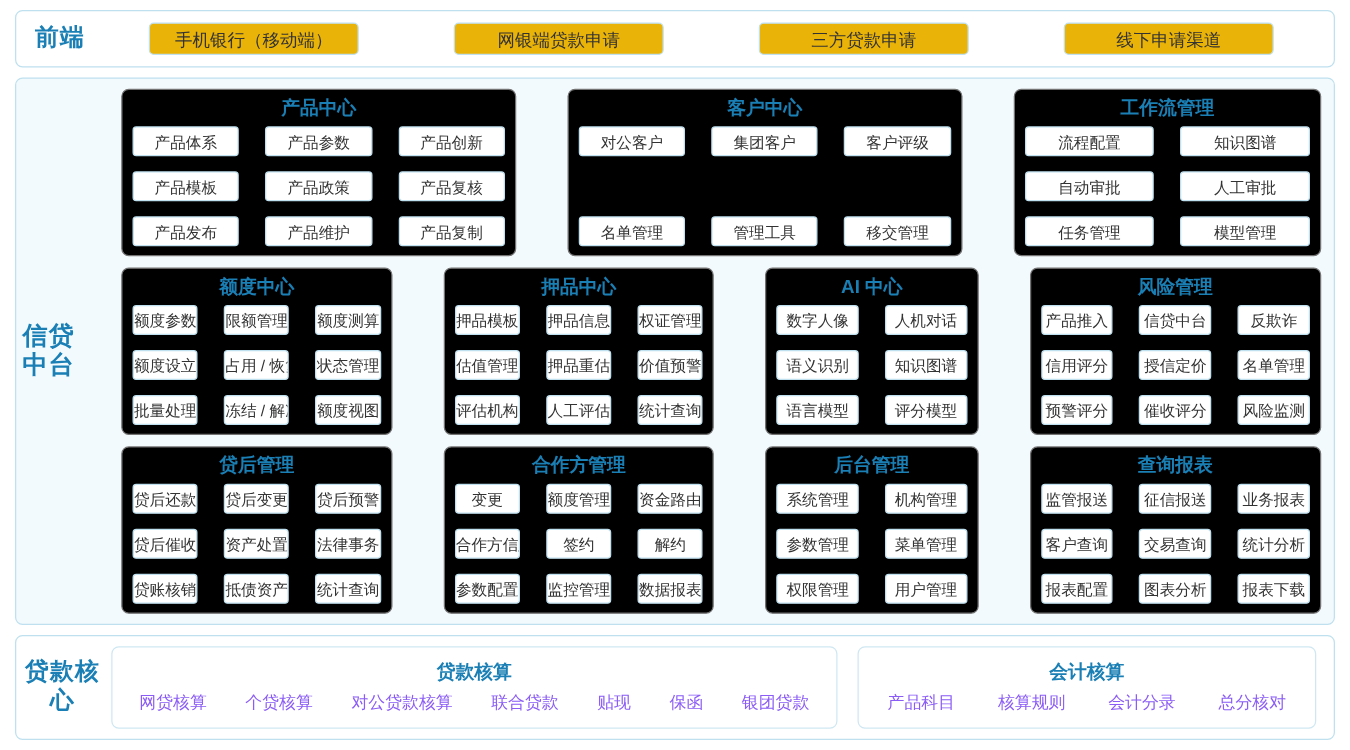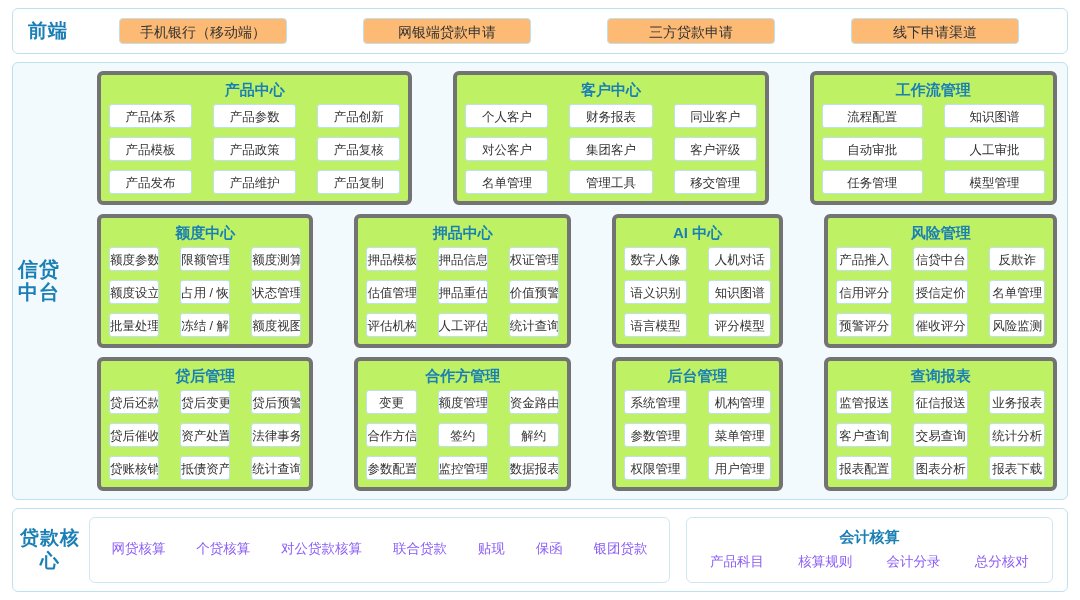--- a/index.html
+++ b/index.html
@@ -62,21 +62,21 @@
     padding: 0 10px;
   }
   .pill {
     flex: 0 0 auto;
     min-width: 168px;
     height: 26px;
     line-height: 26px;
     text-align: center;
     border: 1px solid #bfe0ef;
     border-radius: 4px;
-    background: #fdba74;
+    background: #eab308;
     font-size: 14px;
     color: #333;
     box-sizing: border-box;
   }
 
   
   .mid-band {
     flex: 1 1 auto;
     padding: 0;
     background: #f3fafd;
@@ -95,22 +95,22 @@
     gap: 9px;
     box-sizing: border-box;
   }
   .mid-row {
     flex: 1 1 0;
     display: flex;
     gap: 9px;
     min-height: 0;
   }
   .module {
-    background: #bef264;
-    border: 4px solid #737373;
+    background: #000000;
+    border: 1px solid #737373;
     border-radius: 6px;
     box-sizing: border-box;
     padding: 6px 8px 7px 8px;
     display: flex;
     flex-direction: column;
     min-width: 0;
     margin-left: 32px;
   }
   .module.w-prod   { flex: 1.07 1 0; }
   .module.w-cust   { flex: 1.07 1 0; }
@@ -242,25 +242,20 @@
               <div class="chip">产品维护</div>
               <div class="chip">产品复制</div>
             </div>
           </div>
         </div>
 
         <div class="module w-cust">
           <div class="module-title">客户中心</div>
           <div class="chips">
             <div class="chip-row">
-              <div class="chip">个人客户</div>
-              <div class="chip">财务报表</div>
-              <div class="chip">同业客户</div>
-            </div>
-            <div class="chip-row">
               <div class="chip">对公客户</div>
               <div class="chip">集团客户</div>
               <div class="chip">客户评级</div>
             </div>
             <div class="chip-row">
               <div class="chip">名单管理</div>
               <div class="chip">管理工具</div>
               <div class="chip">移交管理</div>
             </div>
           </div>
@@ -458,20 +453,21 @@
       </div>
 
     </div>
   </div>
 
   <div class="band bottom-band">
     <div class="band-label bottom-label">贷款核心</div>
     <div class="bottom-inner">
 
       <div class="core-box loan">
+        <div class="core-title">贷款核算</div>
         <div class="core-items">
           <span class="core-item">网贷核算</span>
           <span class="core-item">个贷核算</span>
           <span class="core-item">对公贷款核算</span>
           <span class="core-item">联合贷款</span>
           <span class="core-item">贴现</span>
           <span class="core-item">保函</span>
           <span class="core-item">银团贷款</span>
         </div>
       </div>

